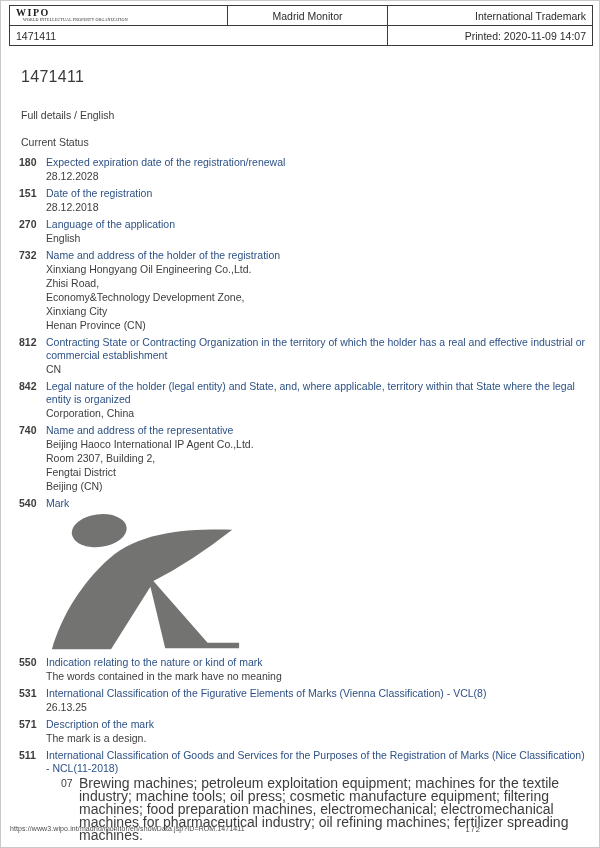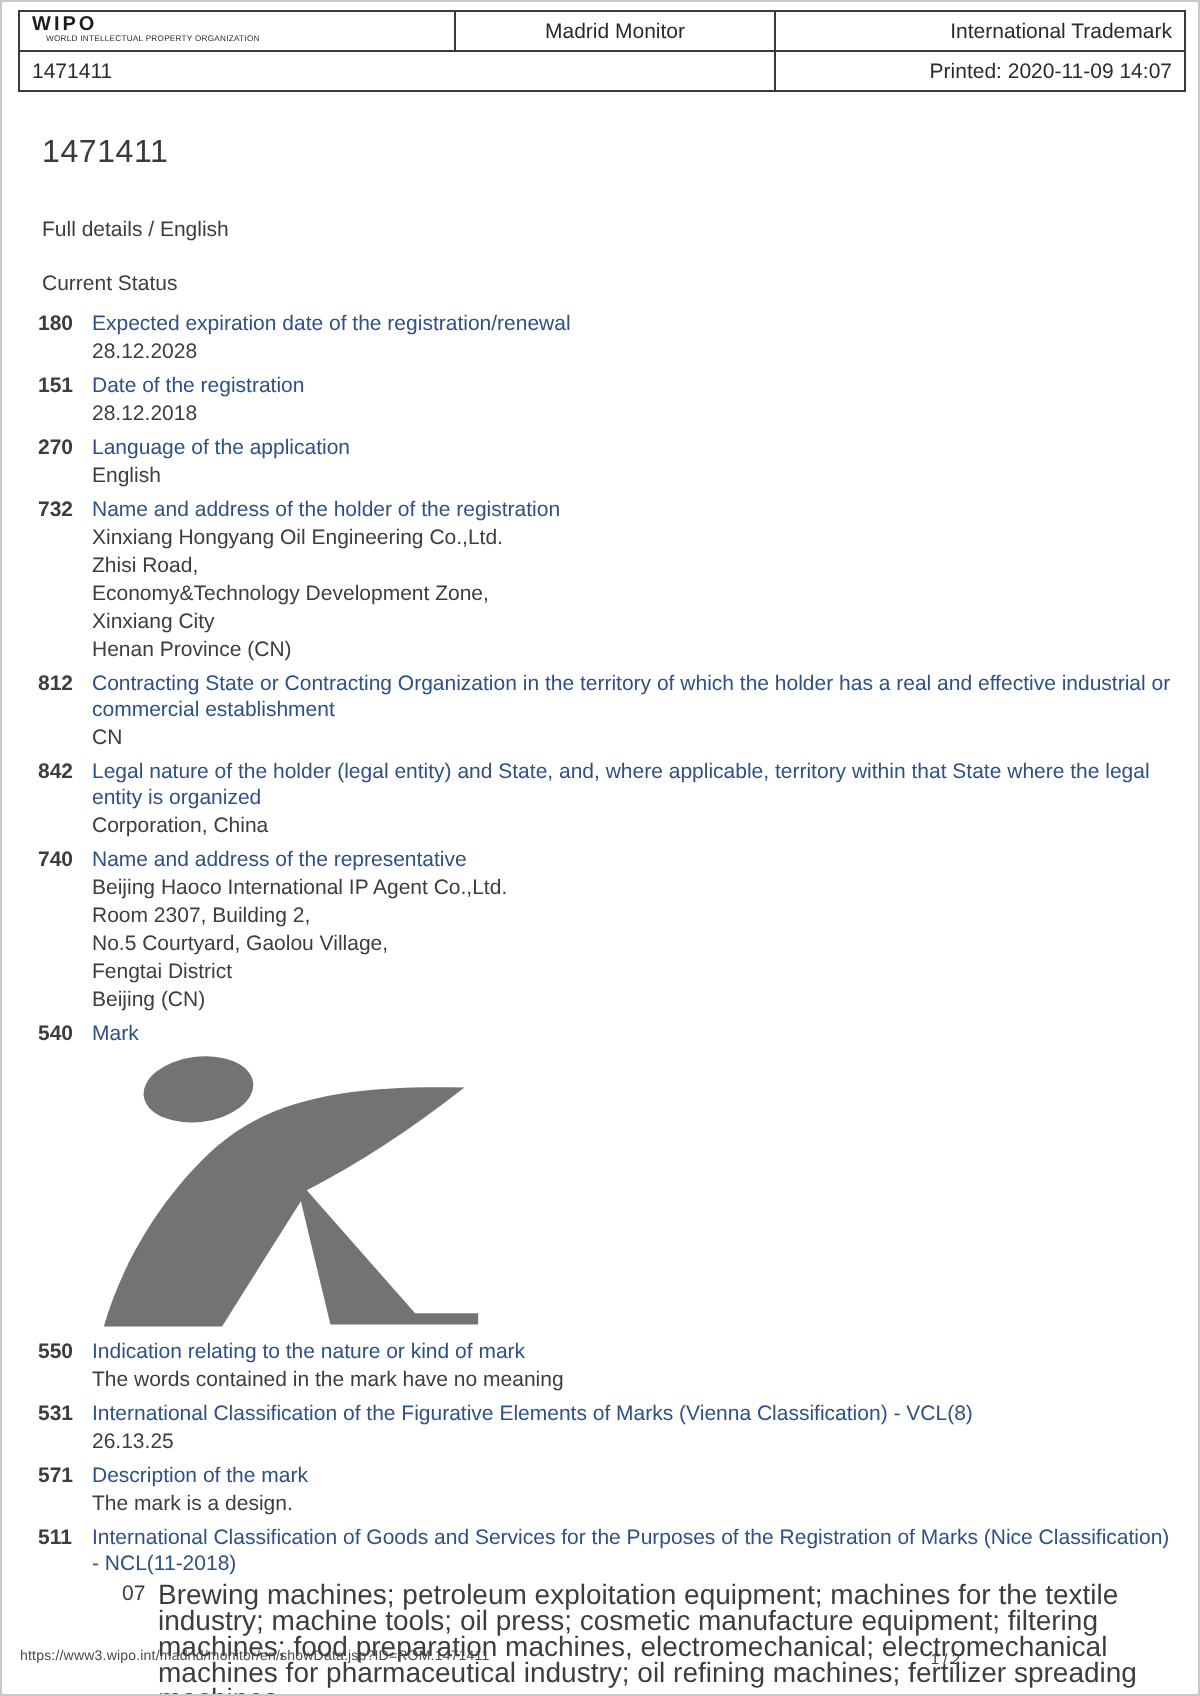--- a/index.html
+++ b/index.html
@@ -22,21 +22,21 @@
   .hdr-table td {
     border:1px solid #3a3a3a;
     height:20px;
     font-size:10.5px;
     color:#2b2b2b;
     padding:0 6px;
     vertical-align:middle;
     white-space:nowrap;
     overflow:hidden;
   }
-  .logo-cell { width:218px; }
+  .logo-cell { width:218px;font-family:Liberation Serif, serif; }
   .center-cell { width:160px; text-align:center; }
   .right-cell { text-align:right; }
   .wipo-word { font-weight:bold; font-size:10px; letter-spacing:1.5px; color:#1d1d1d; line-height:10px; }
   .wipo-sub  { font-size:6px; letter-spacing:.2px; color:#2a2a2a; transform:scale(.68); transform-origin:0 0; white-space:nowrap; margin-left:7px; line-height:6px; }
 
   
   .doc { position:absolute; left:0; top:46px; width:600px; }
   .doc-title { margin:20px 0 0 20px; font-size:16px; font-weight:500; color:#3a3a3a; letter-spacing:.3px; line-height:20px; }
   .doc-sub   { margin:22px 0 14px 20px; font-size:10.5px; line-height:13px; }
   .doc-status{ margin:7px 0 0 20px; font-size:10.5px; line-height:13px; }
@@ -142,21 +142,20 @@
         <div class="fvalue">Corporation, China</div>
       </div>
     </div>
 
     <div class="field">
       <div class="fcode">740</div>
       <div class="fbody">
         <div class="flabel">Name and address of the representative</div>
         <div class="fvalue">Beijing Haoco International IP Agent Co.,Ltd.</div>
         <div class="fvalue">Room 2307, Building 2,</div>
-        <div class="fvalue">No.5 Courtyard, Gaolou Village,</div>
         <div class="fvalue">Fengtai District</div>
         <div class="fvalue">Beijing (CN)</div>
       </div>
     </div>
 
     <div class="field">
       <div class="fcode">540</div>
       <div class="fbody">
         <div class="flabel">Mark</div>
         <div class="mark-wrap">

